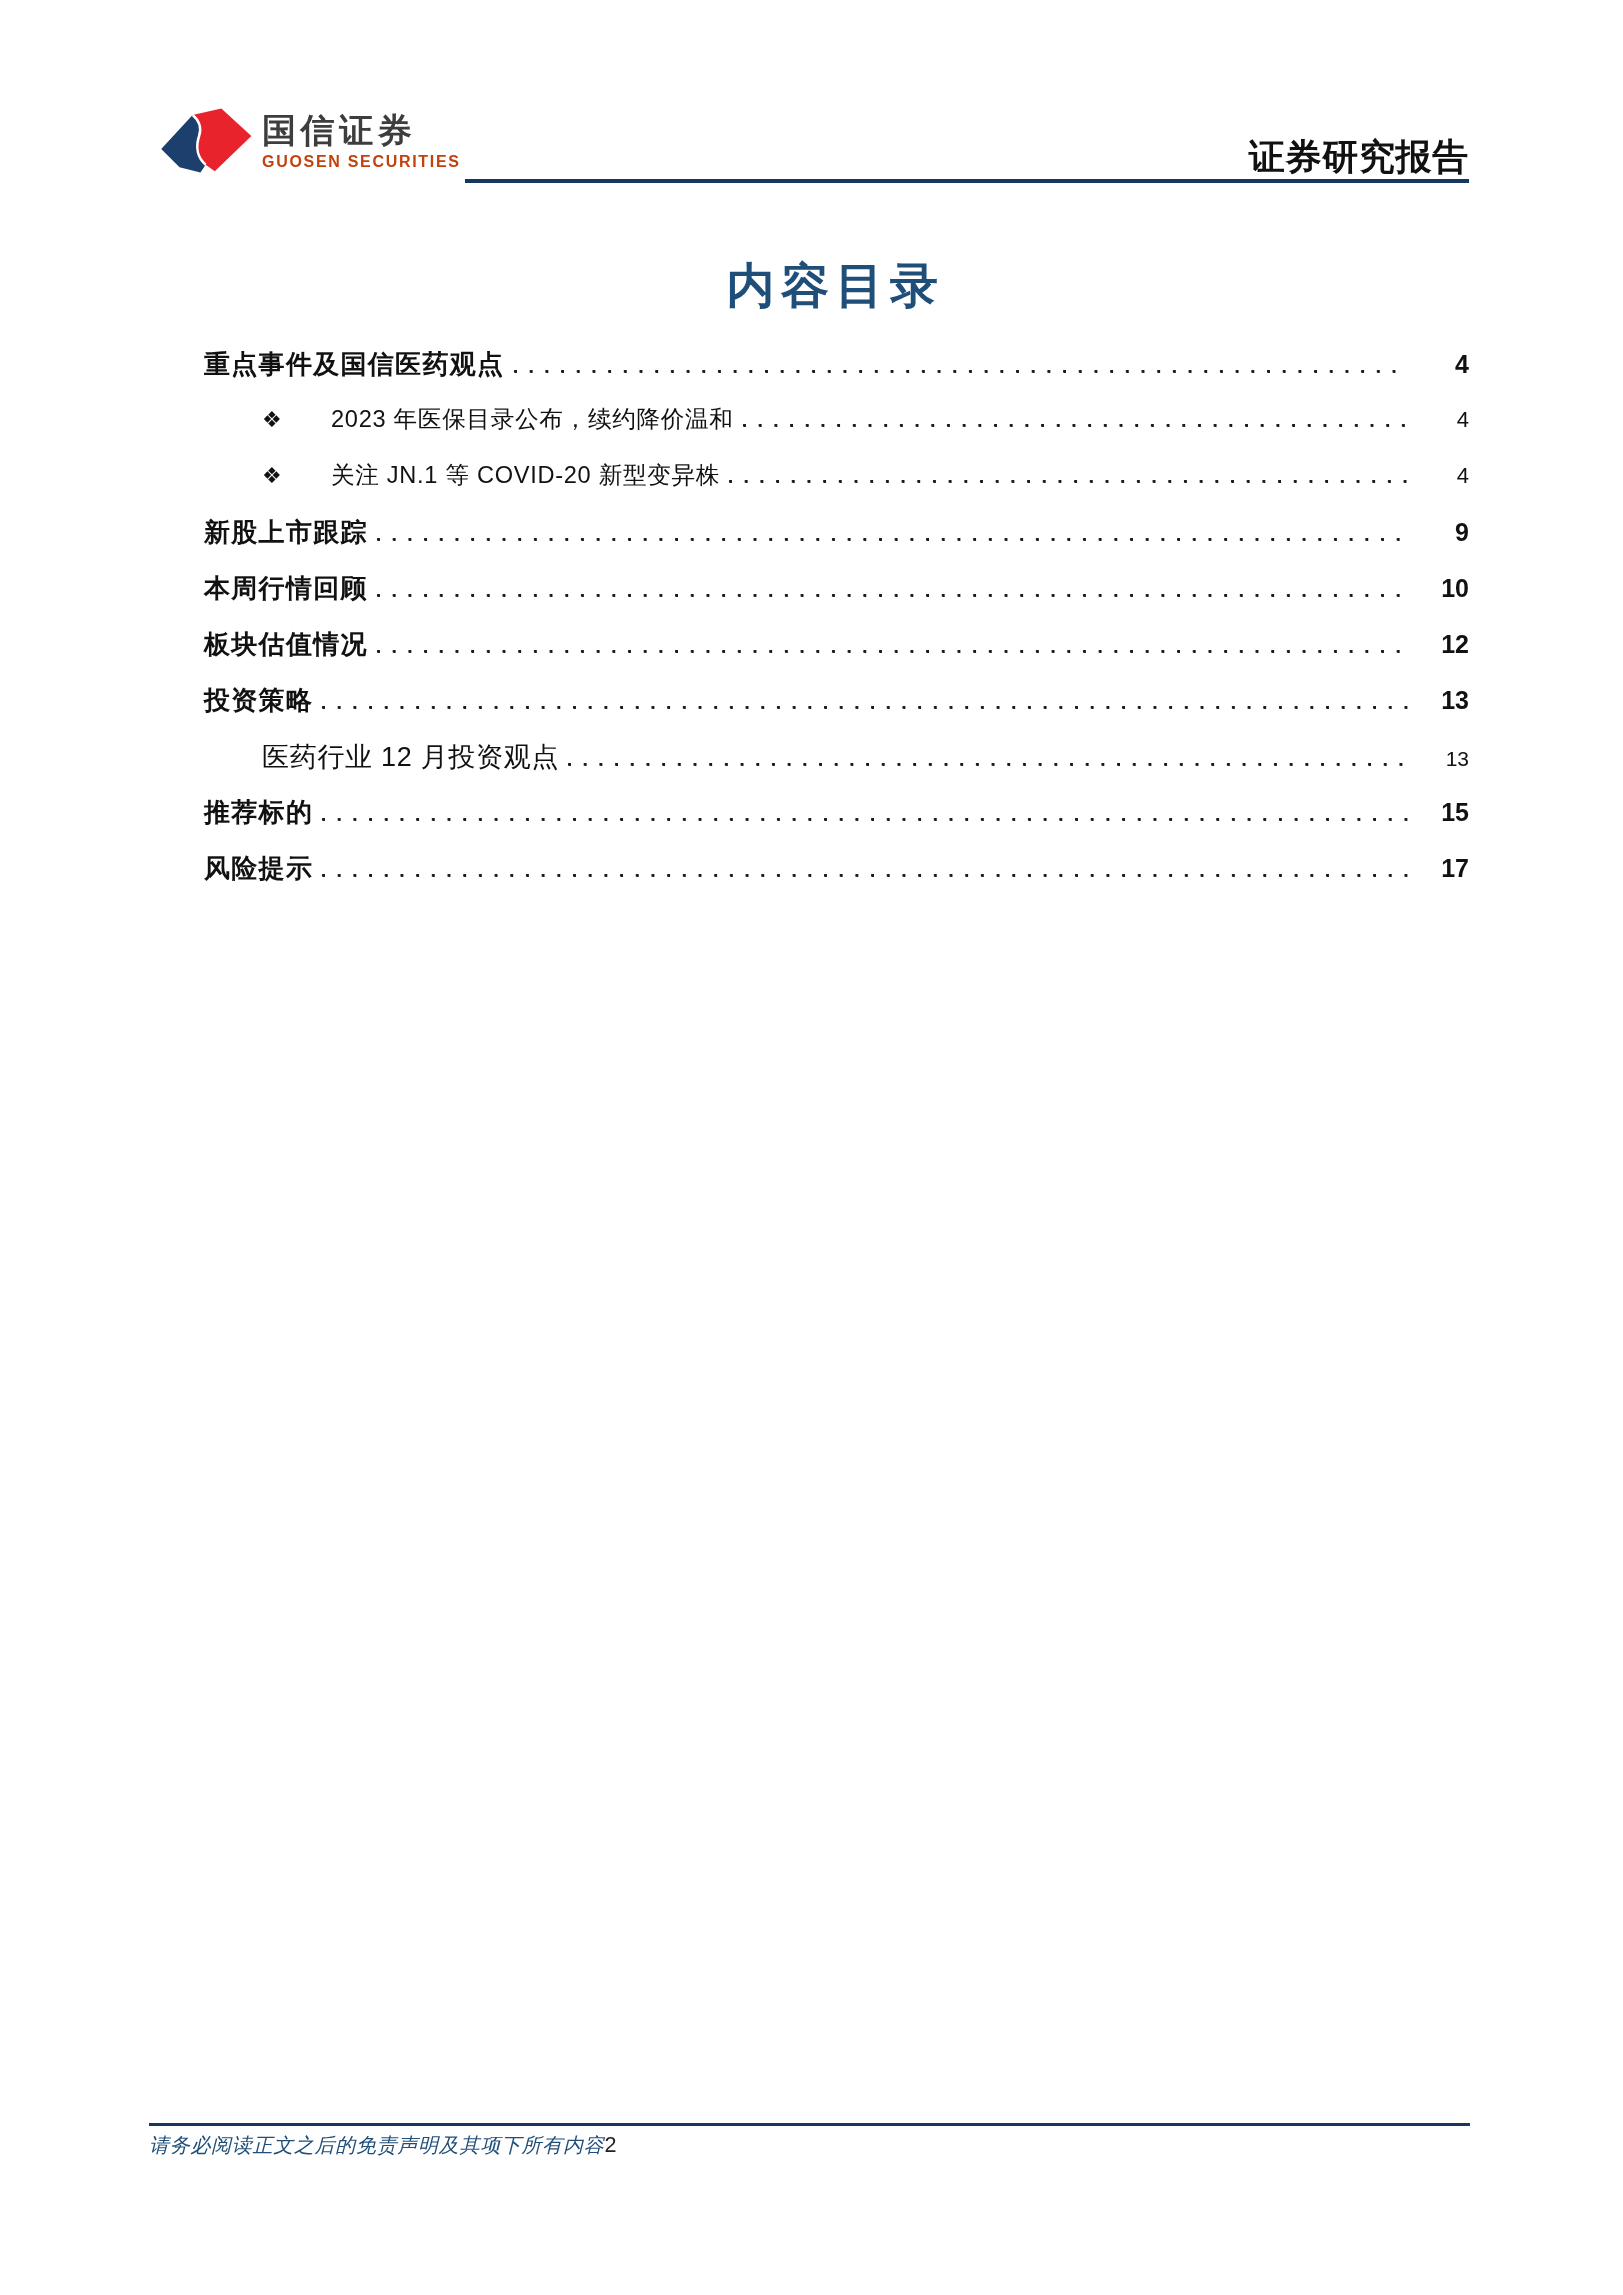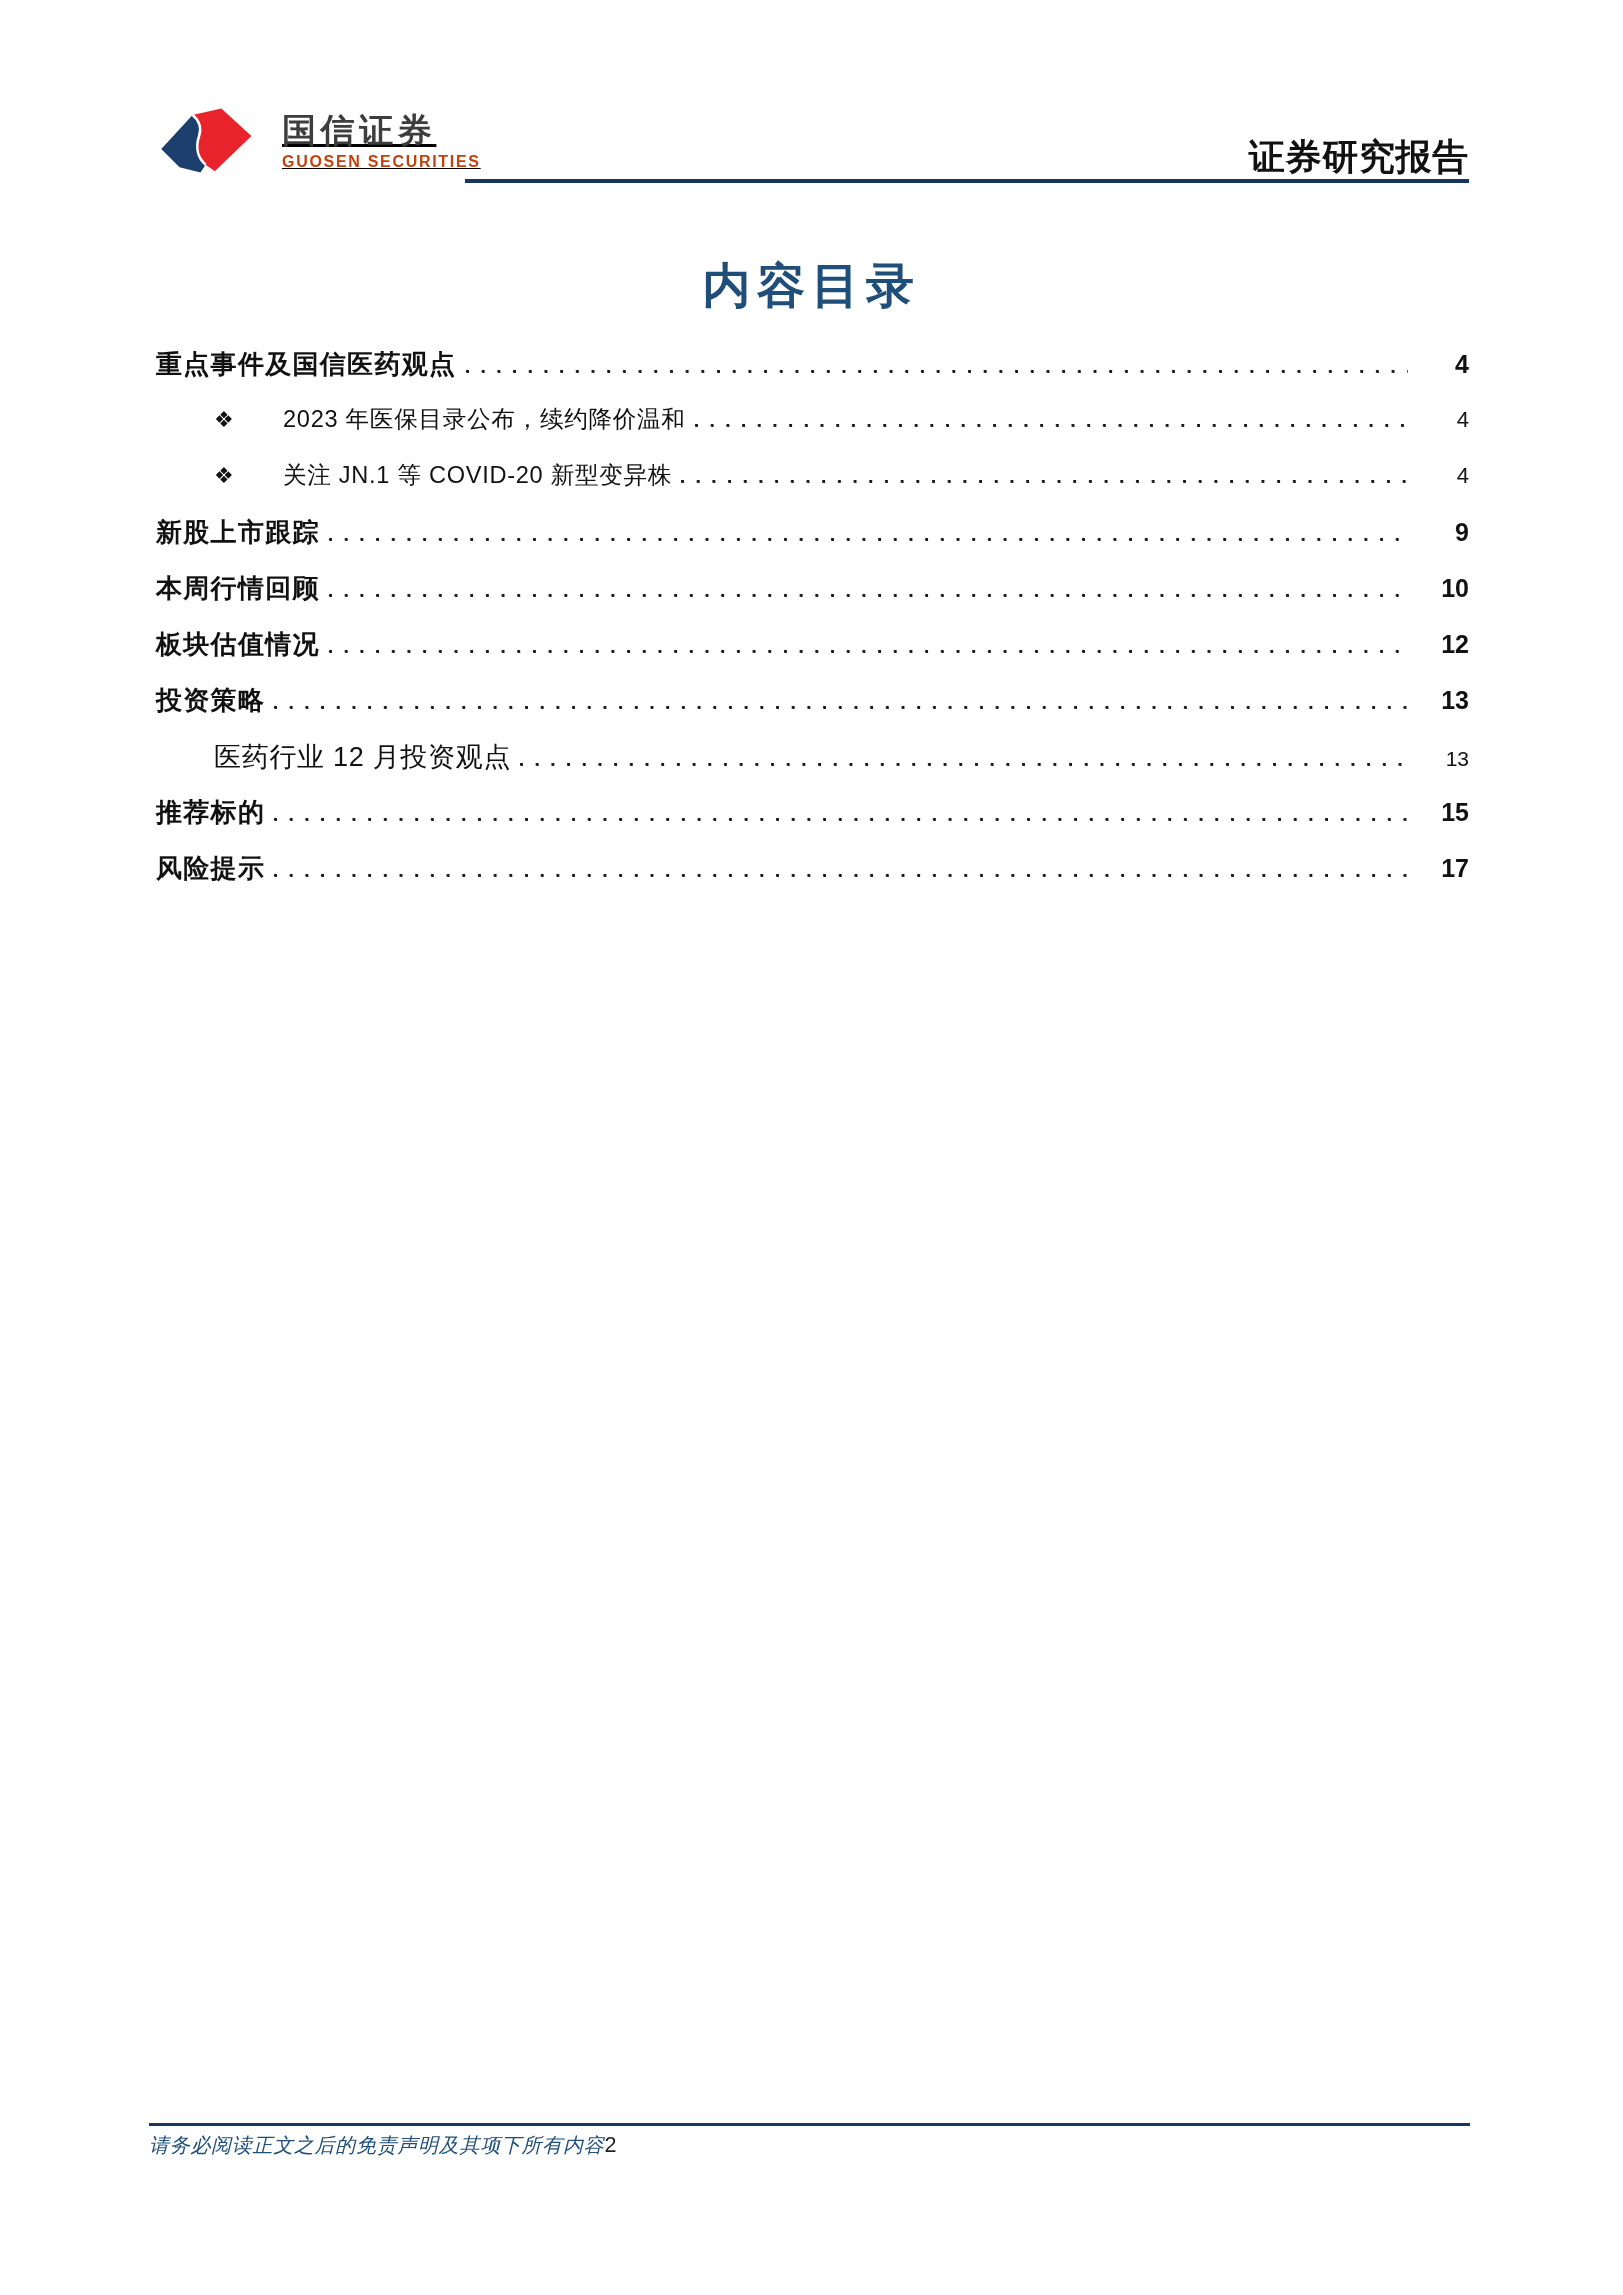--- a/index.html
+++ b/index.html
@@ -14,21 +14,21 @@
 
   
   .logo {
     position: absolute;
     left: 156px;
     top: 106px;
     display: flex;
     align-items: center;
   }
   .logo-mark { width: 98px; height: 71px; display: block; }
-  .logo-text { margin-left: 28px; text-decoration: underline; }
+  .logo-text { margin-left: 8px; }
   .logo-cn {
     font-size: 34px;
     font-weight: 600;
     color: #3d3d3d;
     letter-spacing: 4.6px;
     line-height: 1.0;
   }
   .logo-en {
     margin-top: 7.2px;
     font-size: 16px;
@@ -50,21 +50,21 @@
   .header-rule {
     position: absolute;
     top: 179px;
     left: 465px;
     right: 154px;
     height: 3.9px;
     background: #17375E;
   }
 
   
-  .content { position: absolute; top: 262px; left: 0; right: 0; }
+  .content { position: absolute; top: 262px; left: 0; right: 0; padding-left: 48px; }
   .toc-title {
     margin: 0;
     text-align: center;
     font-size: 48px;
     font-weight: 700;
     color: #1F4E79;
     letter-spacing: 6.5px;
     line-height: 1.0;
   }
   .toc {

